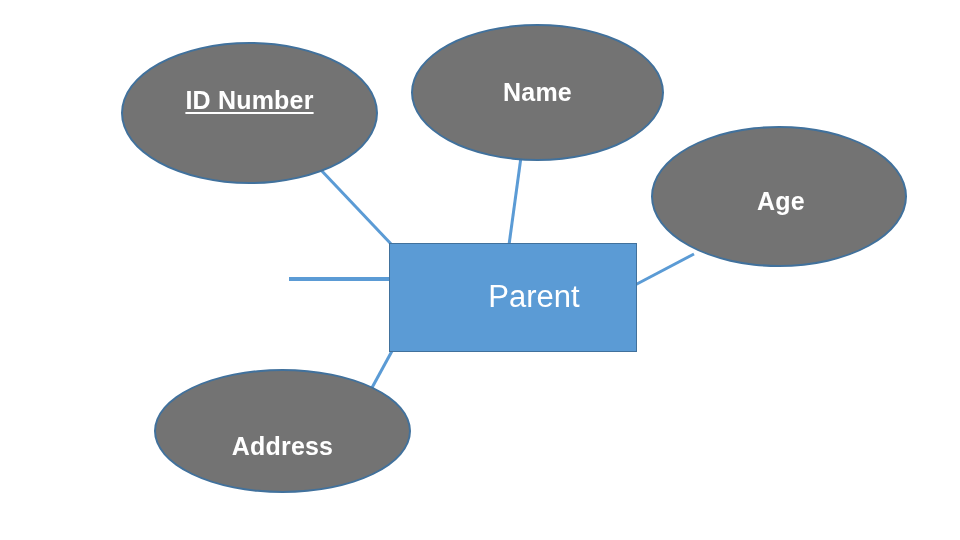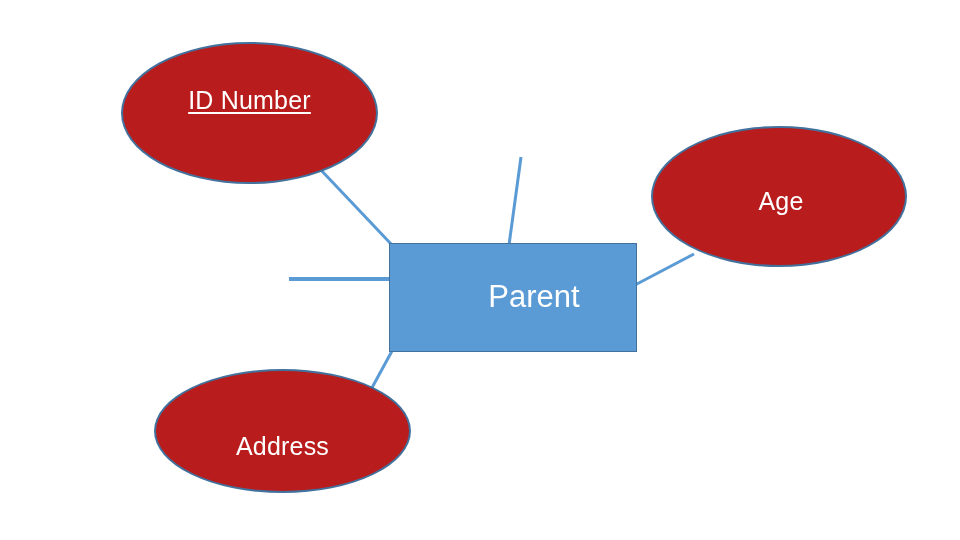--- a/index.html
+++ b/index.html
@@ -28,24 +28,24 @@
     position: absolute;
     box-sizing: border-box;
     display: flex;
     align-items: center;
     justify-content: center;
     color: #ffffff;
     text-align: center;
     line-height: 1.1;
   }
   .node.ellipse {
-    background: #b91c1c;
+    background: #737373;
     border: 2px solid #41719C;
     border-radius: 50%;
-    font-weight: normal;
+    font-weight: bold;
     font-size: 25px;
     letter-spacing: 0.2px;
     text-align: center;
   }
   .node.rect {
     background: #5B9BD5;
     border: 1px solid #41719C;
     font-weight: normal;
     font-size: 31px;
   }
@@ -81,20 +81,23 @@
     <line x1="521" y1="157" x2="509" y2="245" stroke="#5B9BD5" stroke-width="3"></line>
     <line x1="694" y1="254" x2="635" y2="285" stroke="#5B9BD5" stroke-width="3"></line>
     <line x1="289" y1="279" x2="391" y2="279" stroke="#5B9BD5" stroke-width="4"></line>
     <line x1="368" y1="395" x2="392" y2="351" stroke="#5B9BD5" stroke-width="3"></line>
   </svg>
 
   <div class="node ellipse" id="node-id-number">
     <span class="label underline">ID Number</span>
   </div>
 
+  <div class="node ellipse" id="node-name">
+    <span class="label">Name</span>
+  </div>
 
   <div class="node ellipse" id="node-age">
     <span class="label">Age</span>
   </div>
 
 
   <div class="node ellipse" id="node-address">
     <span class="label">Address</span>
   </div>
 

